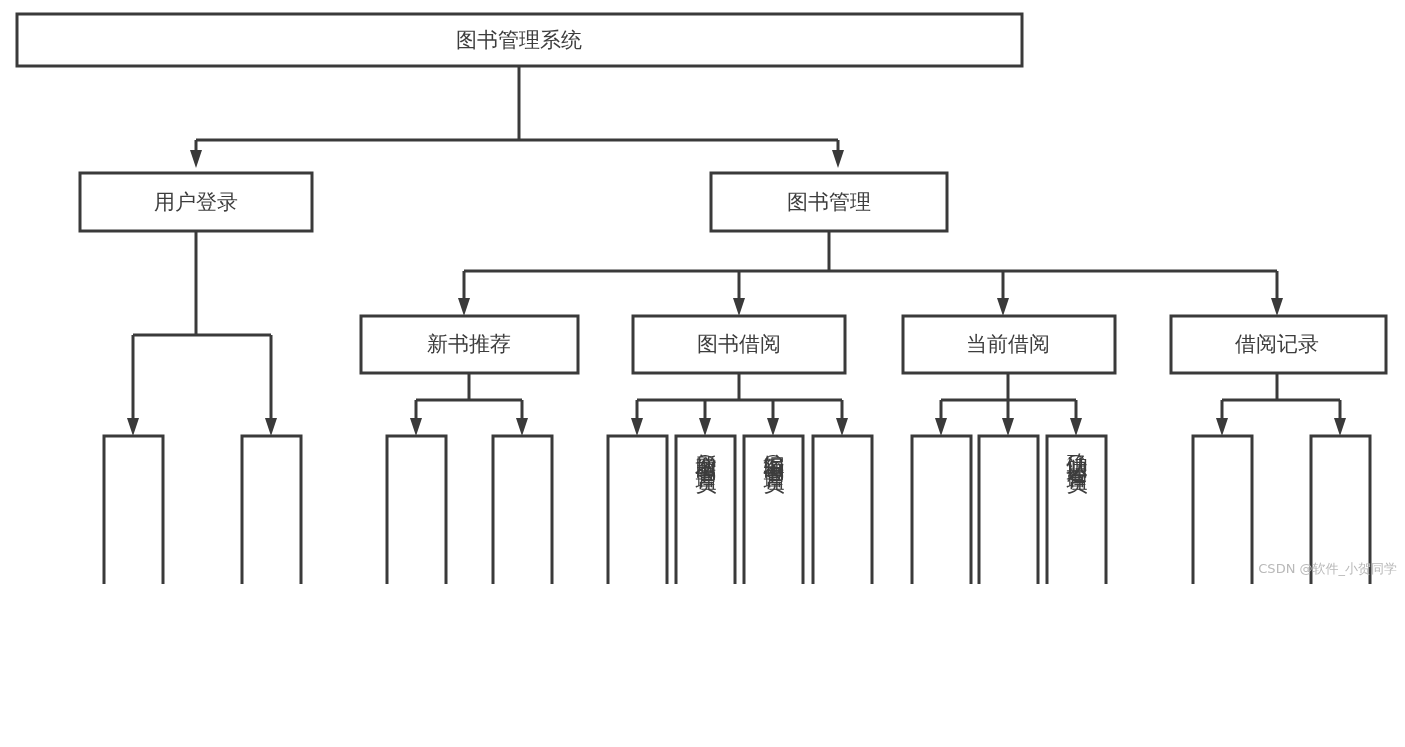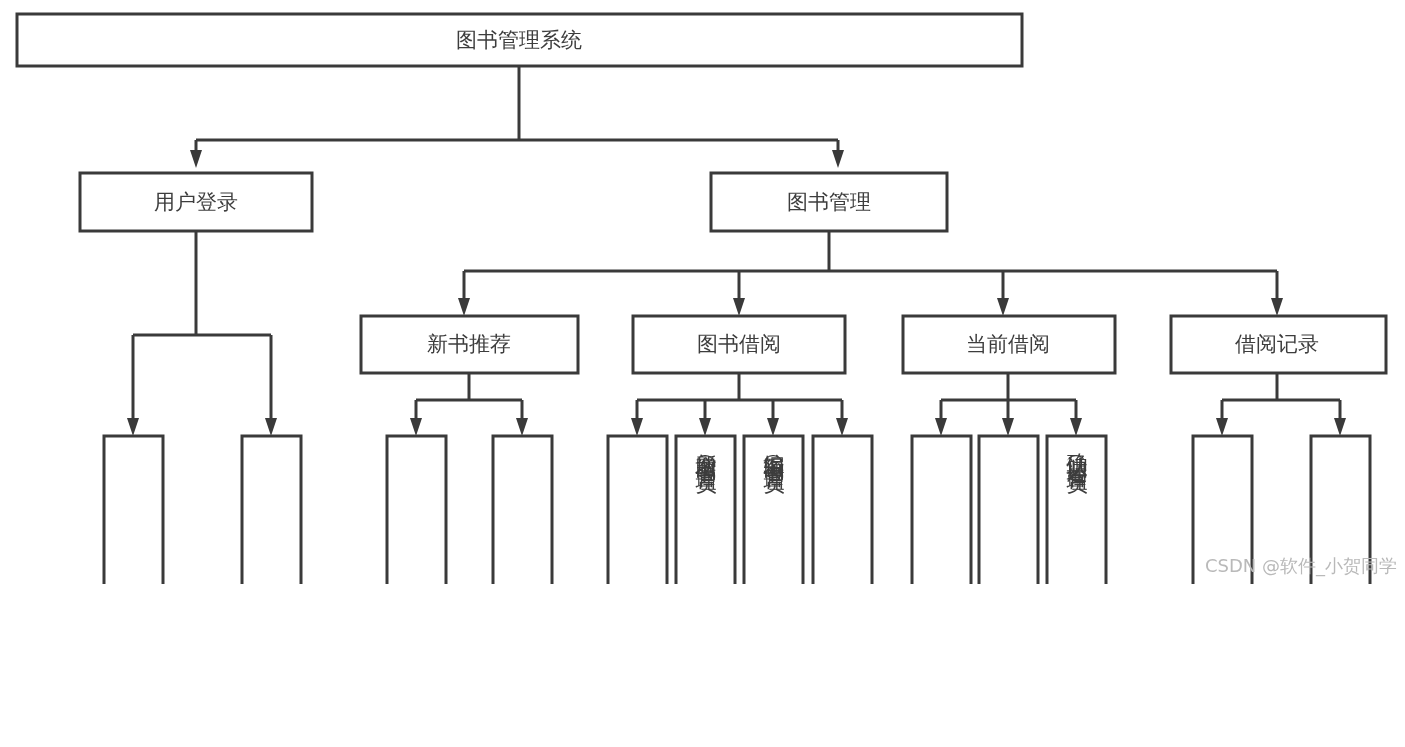--- a/index.html
+++ b/index.html
@@ -60,21 +60,21 @@
     justify-content: center;
     text-align: center;
     white-space: nowrap;
     pointer-events: none;
   }
   .watermark {
     position: absolute;
     right: 8px;
     bottom: 6px;
     font-family: "DejaVu Sans", "Liberation Sans", sans-serif;
-    font-size: 18px;
+    font-size: 13px;
     color: #b9b9b9;
     white-space: nowrap;
   }
 </style>
 </head>
 <body>
 
 <div id="diagram-root">
 
   <svg class="diagram-svg" viewBox="0 0 1405 747">

